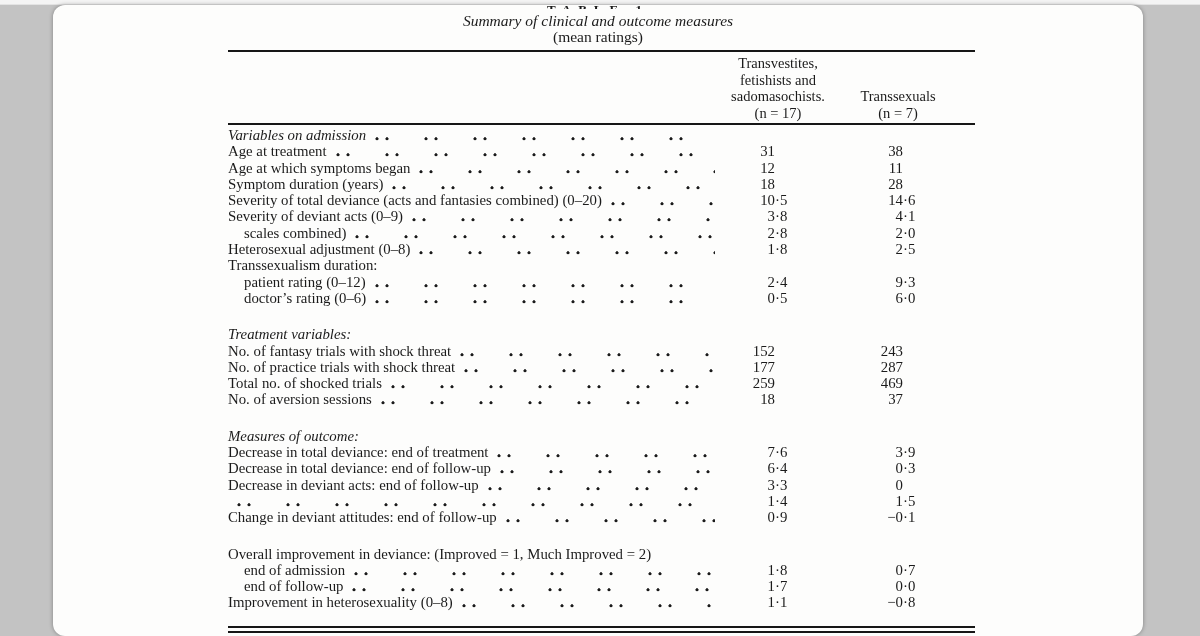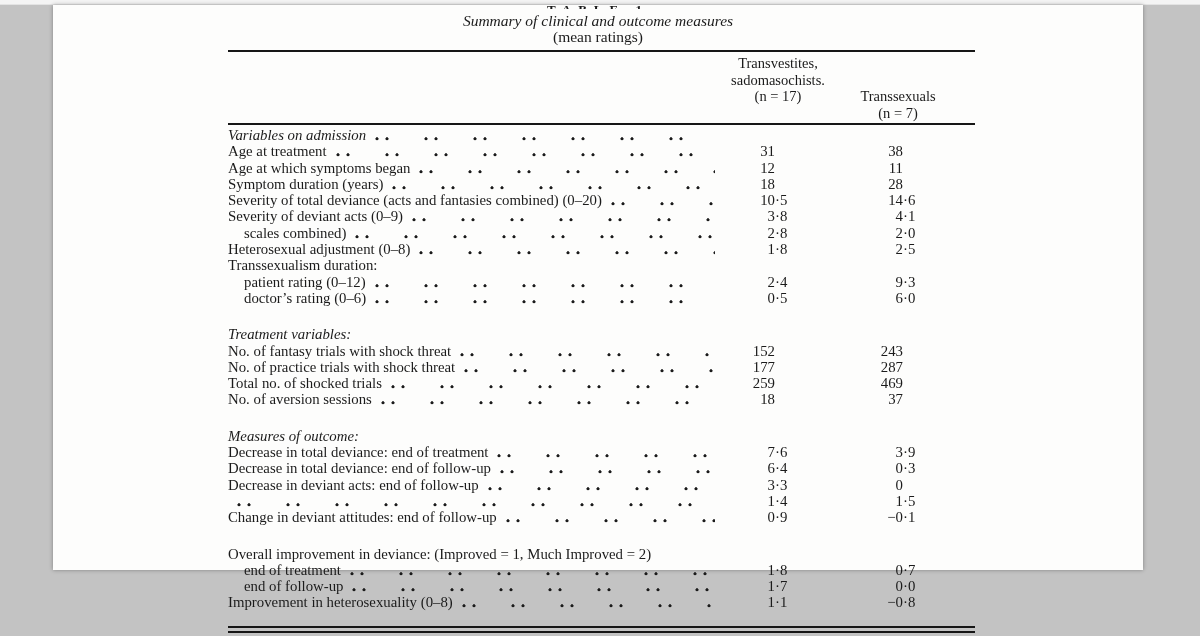--- a/index.html
+++ b/index.html
@@ -8,22 +8,22 @@
     position:relative; width:1200px; height:636px;
     background:#c3c3c3; overflow:hidden;
     font-family:"Liberation Serif","DejaVu Serif",serif;
     color:#1b1b1b;
   }
   .chrome-strip {
     position:absolute; top:0; left:0; width:100%; height:5px;
     background:#f4f4f4; border-bottom:1px solid #e3e3e3; z-index:1;
   }
   .page {
-    position:absolute; left:53px; top:5px; width:1090px; height:565px;
-    background:#fdfdfc; box-shadow:0 0 4px rgba(0,0,0,.35); z-index:2;
+    position:absolute; left:53px; top:5px; width:1090px; height:631px;
+    background:#fdfdfc; box-shadow:0 0 4px rgba(0,0,0,.35); z-index:2;border-radius:12px;
   }
   
   .table-no {
     position:absolute; top:-5px; left:0; width:100%; height:9px;
     overflow:hidden; text-align:center;
   }
   .table-no span {
     display:inline-block; font-size:13px; font-weight:bold;
     letter-spacing:7px; line-height:15px; margin-top:-8px;
   }
@@ -72,20 +72,21 @@
       <span>TABLE 1</span>
     </div>
     <div class="doc-title">Summary of clinical and outcome measures</div>
     <div class="doc-subtitle">(mean ratings)</div>
 
     <div class="table">
       <div class="rule-top"></div>
       <div class="thead">
         <div class="col1h">
             <div>Transvestites,</div>
+            <div>fetishists and</div>
             <div>sadomasochists.</div>
             <div>(n = 17)</div>
           </div>
         <div class="col2h">
             <div>Transsexuals</div>
             <div>(n = 7)</div>
           </div>
       </div>
       <div class="rule-mid"></div>
       <div class="tbody">
@@ -326,21 +327,21 @@
     <span class="cell cell-2">
               <span class="int">−0</span>
               <span class="frac">·1</span>
             </span>
   </div>
           <div class="row gap full">
     <span class="label">Overall improvement in deviance: (Improved = 1, Much Improved = 2)</span>
 
   </div>
           <div class="row indent">
-    <span class="label">end of treatment</span>
+    <span class="label">end of admission</span>
     <span class="leader dots"></span>
     <span class="cell cell-1">
               <span class="int">1</span>
               <span class="frac">·8</span>
             </span>
     <span class="cell cell-2">
               <span class="int">0</span>
               <span class="frac">·7</span>
             </span>
   </div>

